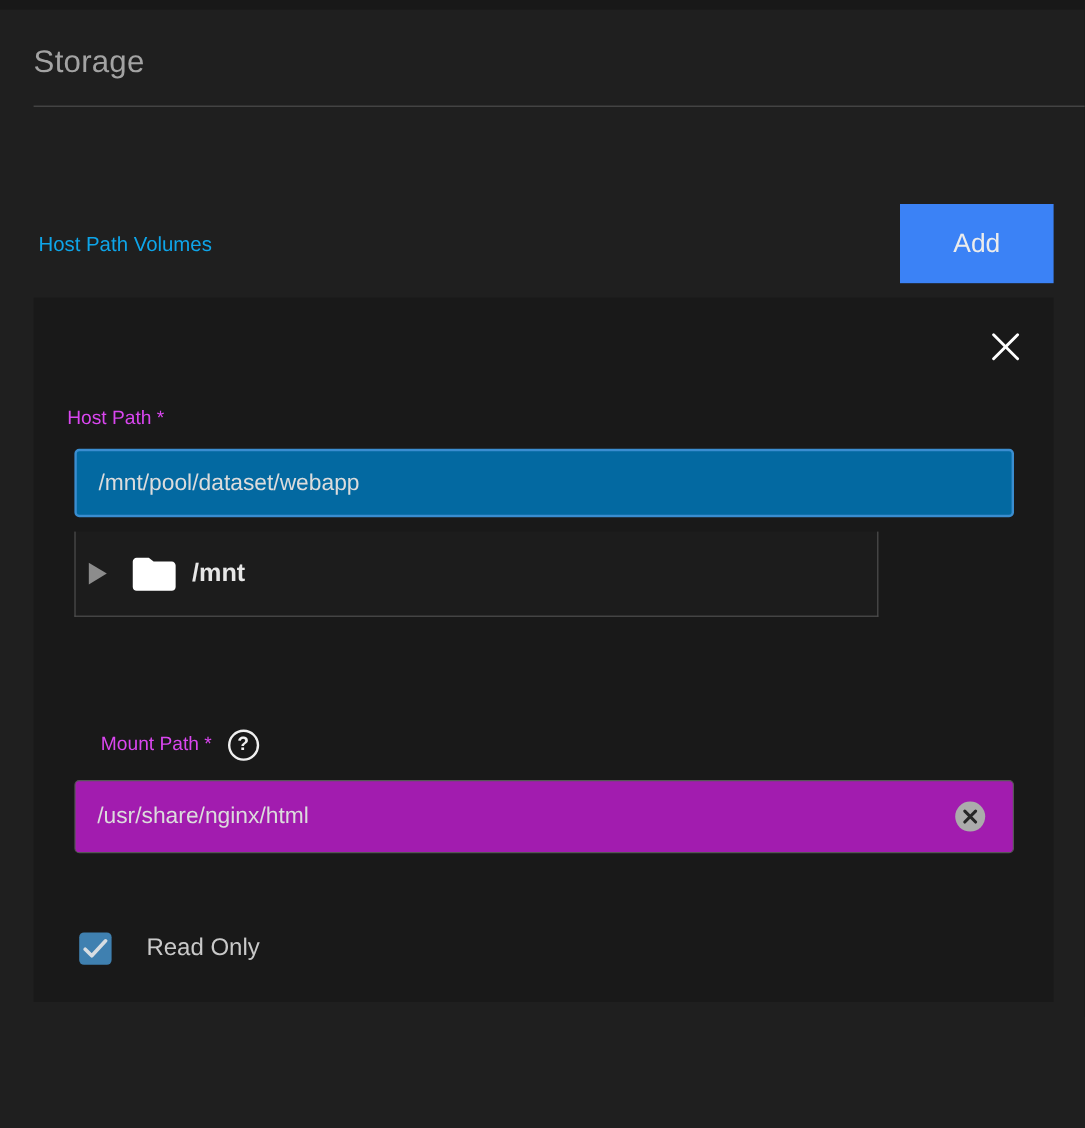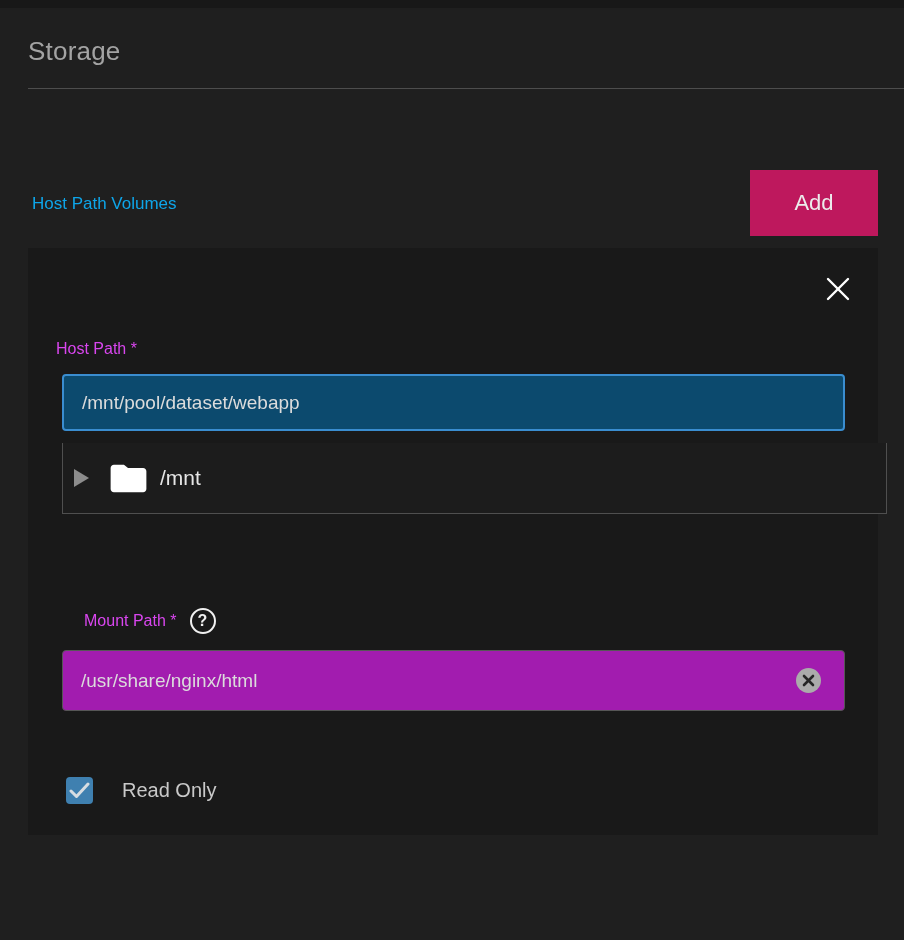--- a/index.html
+++ b/index.html
@@ -22,50 +22,50 @@
   .title-divider {
     position:absolute; left:28px; top:88px; width:876px; height:1px;
     background:#4d4d4d;
   }
   .section-row-label {
     position:absolute; left:32px; top:194px;
     font-size:17px; color:#0ea5e9;
   }
   .add-button {
     position:absolute; left:750px; top:170px; width:128px; height:66px;
-    background:#be185d; color:#ececec; font-size:22px;
+    background:#3b82f6; color:#ececec; font-size:22px;
     display:flex; align-items:center; justify-content:center;
     border:none; cursor:pointer; font-family:inherit;
   }
   .card {
     position:absolute; left:28px; top:248px; width:850px; height:587px;
     background:#191919;
   }
   .close-button {
     position:absolute; left:794px; top:25px; width:32px; height:32px;
     display:flex; align-items:center; justify-content:center;
     background:transparent; border:none; cursor:pointer;
   }
   .field-label {
     position:absolute; left:28px;
     font-size:16px; color:#d946ef;
   }
   .host-path-label { top:92px; }
   .host-input {
     position:absolute; left:34px; top:126px; width:783px; height:57px;
-    background:#0c4a6e;
+    background:#0369a1;
     border:2px solid #3a8dd0; border-radius:4px;
     color:#dcdcdc; font-size:19px; font-family:inherit;
     padding:0 18px; outline:none;
   }
   .tree-panel {
-    position:absolute; left:34px; top:195px; width:825px; height:71px;
+    position:absolute; left:34px; top:195px; width:670px; height:71px;
     background:#1c1c1c;
     border:1px solid #4f4f4f; border-top:none;
-    display:flex; align-items:center;
+    display:flex; align-items:center;font-weight:bold;
   }
   .tree-expand {
     margin-left:11px; width:0; height:0;
     border-left:15px solid #8c8c8c;
     border-top:9px solid transparent;
     border-bottom:9px solid transparent;
     cursor:pointer; flex:none;
   }
   .tree-folder { margin-left:20px; flex:none; display:flex; }
   .tree-label {

